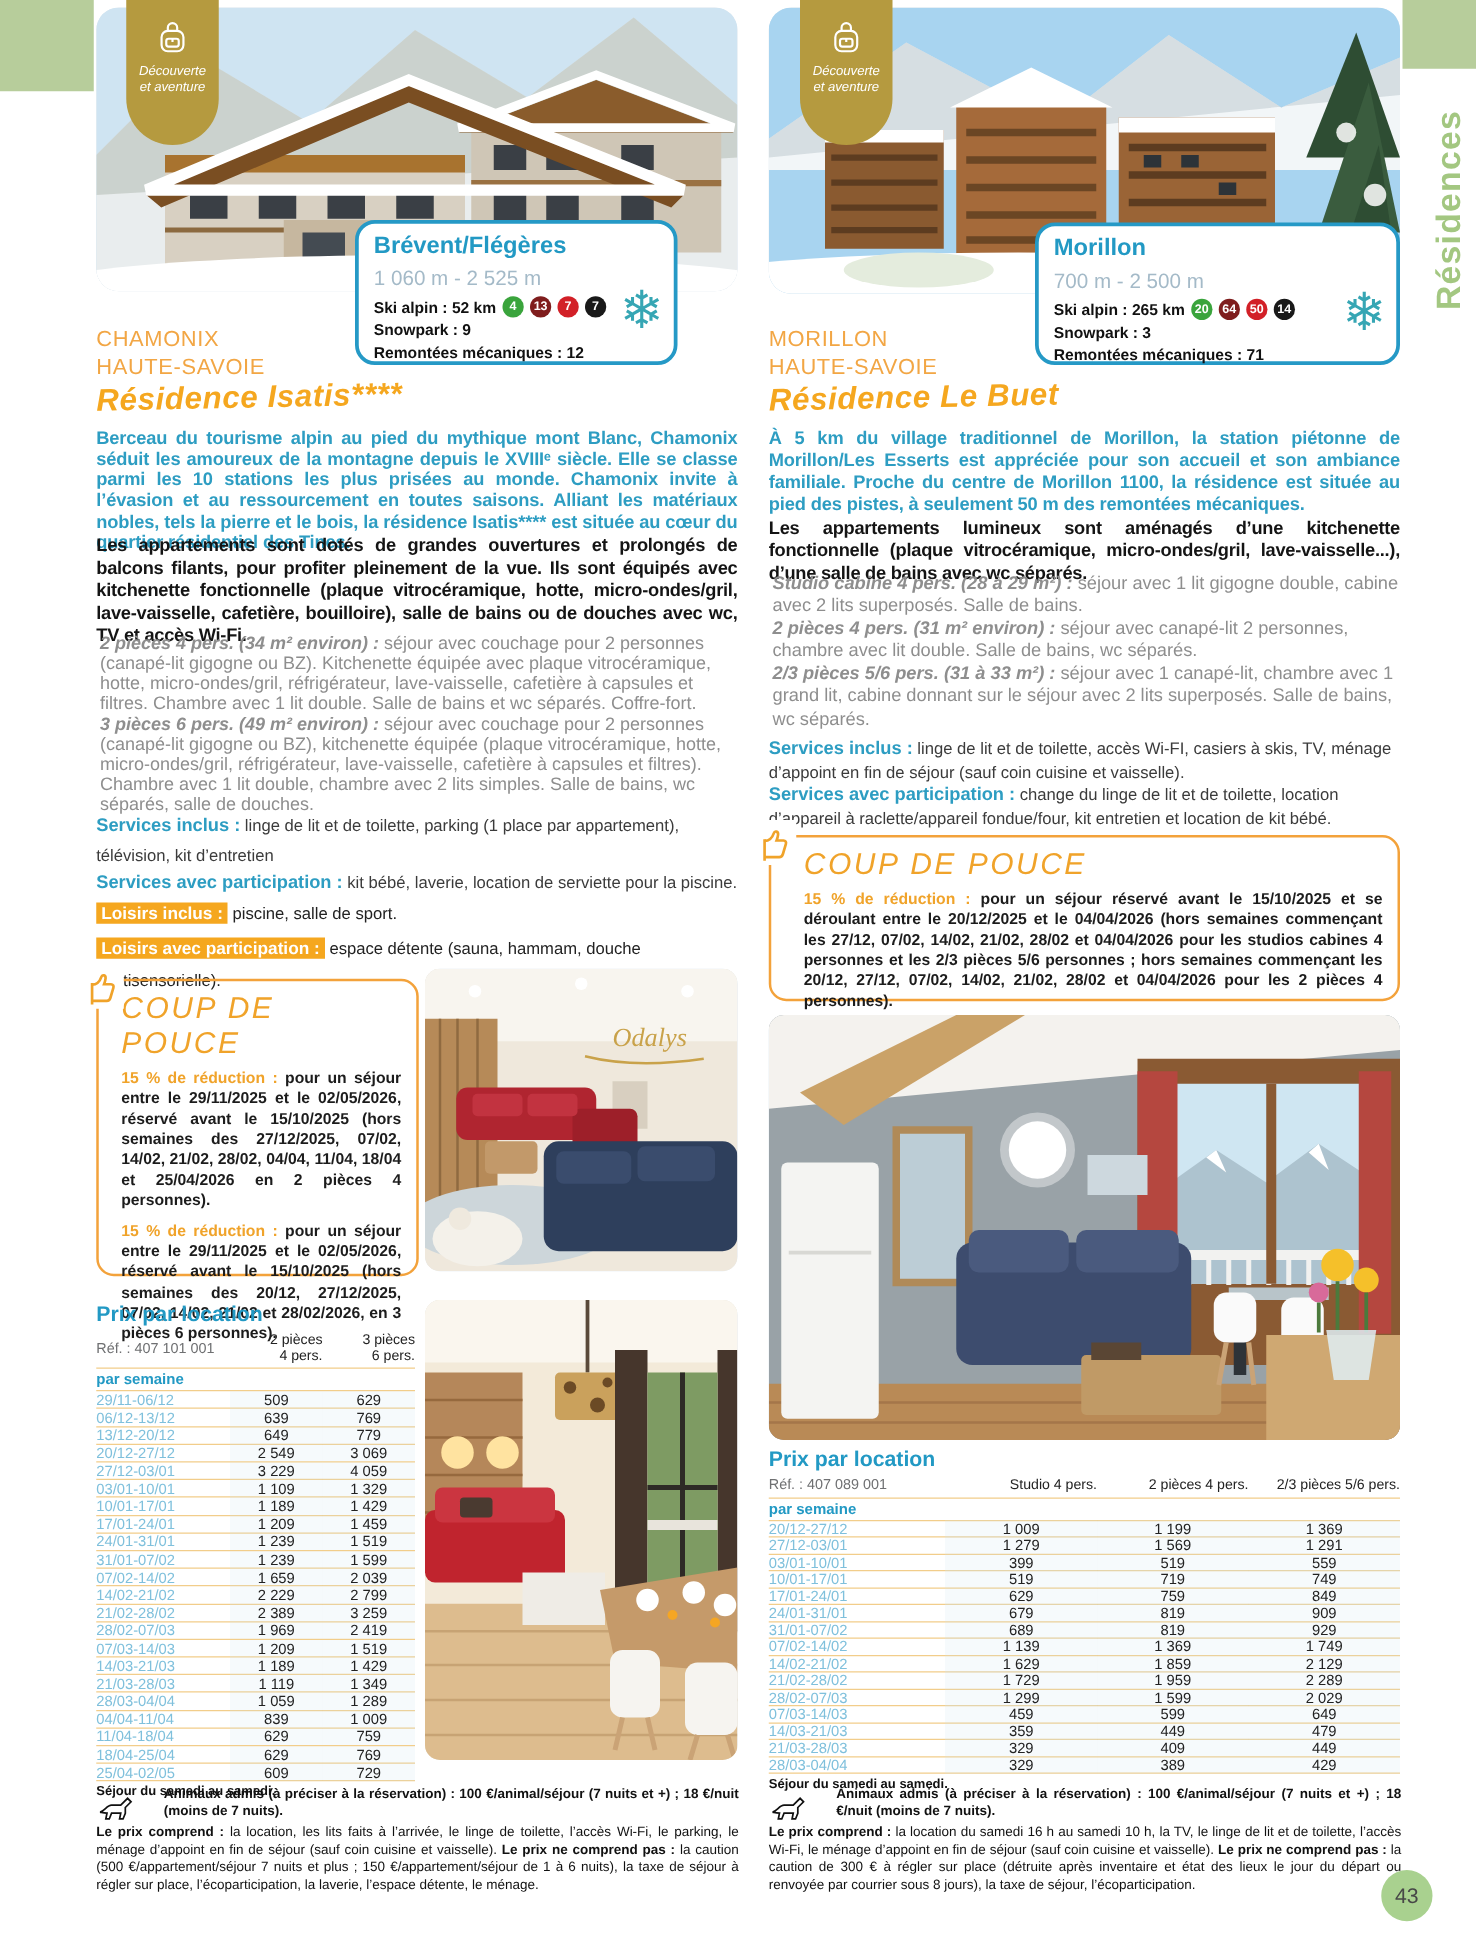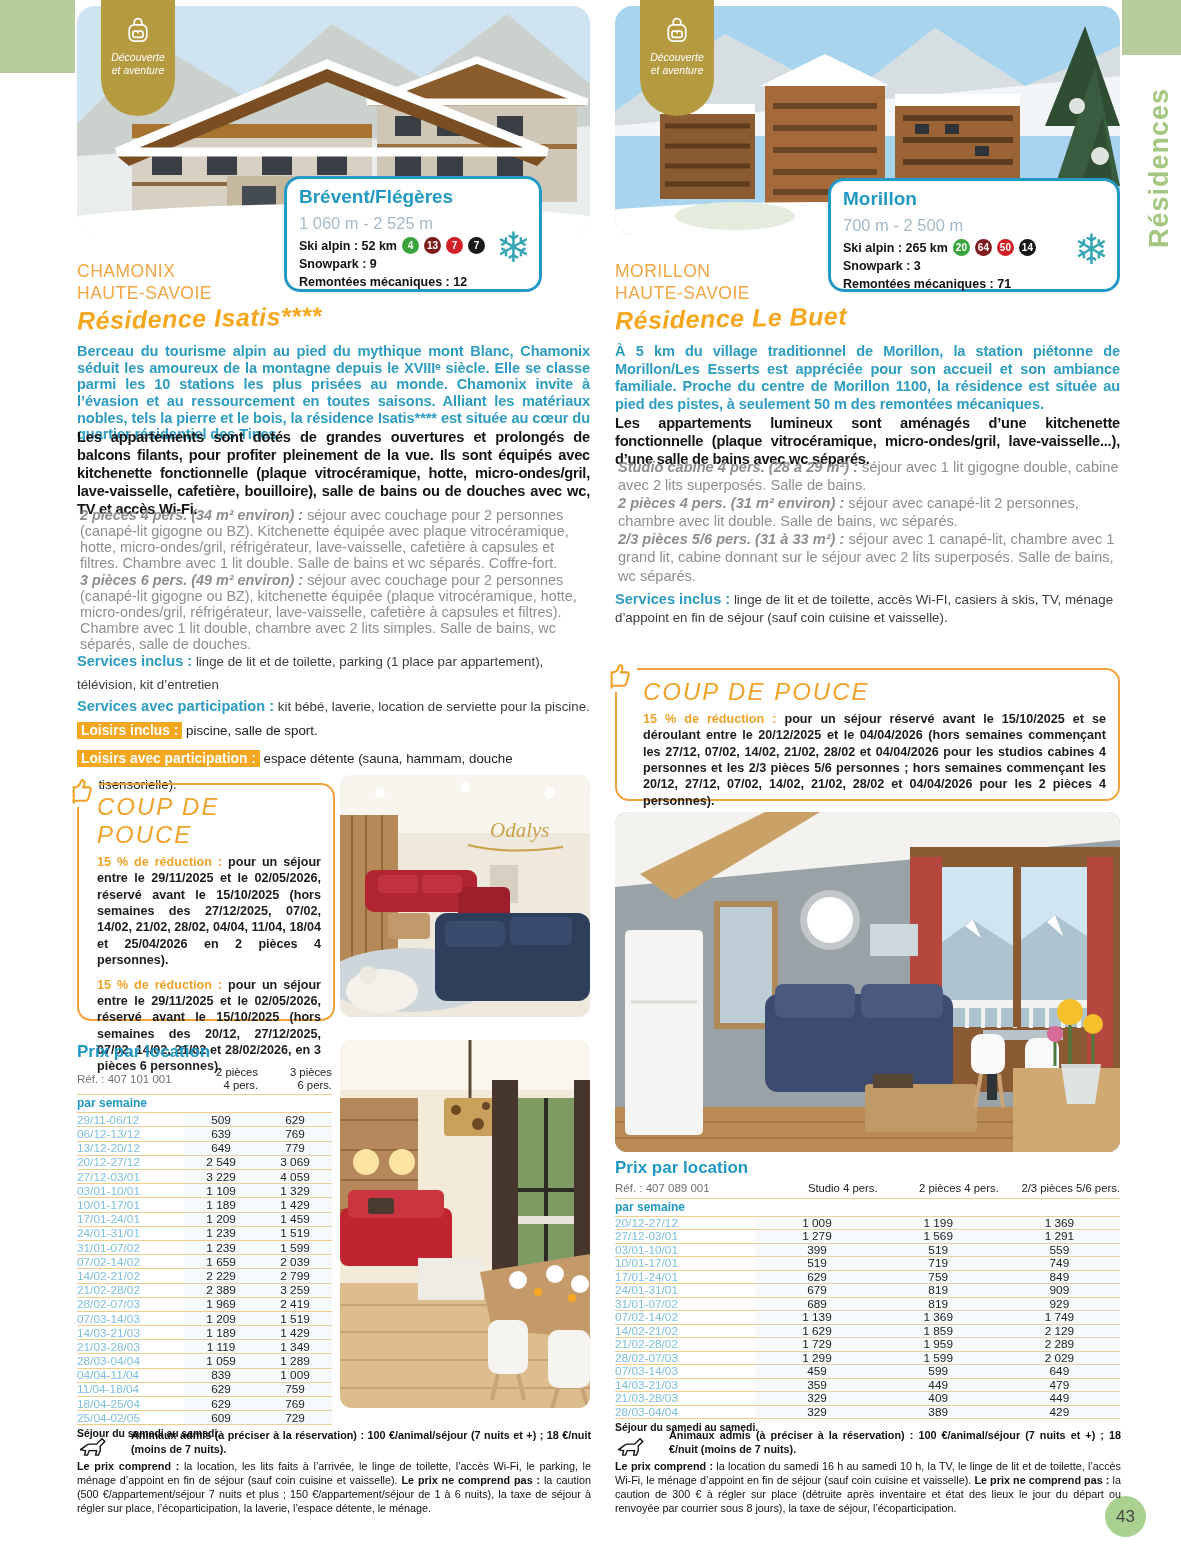--- a/index.html
+++ b/index.html
@@ -473,20 +473,21 @@
   <div class="desc-bold boldR">Les appartements lumineux sont aménagés d’une kitchenette fonctionnelle (plaque vitrocéramique, micro-ondes/gril, lave-vaisselle...), d’une salle de bains avec wc séparés.</div>
 
   <div class="apts aptsR">
       <p><span class="apt-lead">Studio cabine 4 pers. (28 à 29 m²) :</span><span> séjour avec 1 lit gigogne double, cabine avec 2 lits superposés. Salle de bains.</span></p>
       <p><span class="apt-lead">2 pièces 4 pers. (31 m² environ) :</span><span> séjour avec canapé-lit 2 personnes, chambre avec lit double. Salle de bains, wc séparés.</span></p>
       <p><span class="apt-lead">2/3 pièces 5/6 pers. (31 à 33 m²) :</span><span> séjour avec 1 canapé-lit, chambre avec 1 grand lit, cabine donnant sur le séjour avec 2 lits superposés. Salle de bains, wc séparés.</span></p>
     </div>
 
   <div class="services servicesR">
       <div><span class="svc-label">Services inclus :</span><span> linge de lit et de toilette, accès Wi-FI, casiers à skis, TV, ménage d’appoint en fin de séjour (sauf coin cuisine et vaisselle).</span></div>
+      <div><span class="svc-label">Services avec participation :</span><span> change du linge de lit et de toilette, location d’appareil à raclette/appareil fondue/four, kit entretien et location de kit bébé.</span></div>
     </div>
 
   <div class="coup coupR">
     <div class="coup-thumb">
       <svg viewBox="0 0 24 26" fill="none" stroke="#f0a32a" stroke-width="1.6">
         <path d="M5 11v13"></path>
           <path d="M5 12c3 0 4.5-1.5 5.5-4.5.6-1.8 2.8-1.2 2.6.8-.1 1.1-.5 2.4-.9 3.5h4.2c1.1 0 1.7 1 1.4 2l-1.8 6.1c-.3 1.1-1 1.9-2.2 1.9H5"></path>
       </svg>
     </div>
     <div class="coup-title">COUP DE POUCE</div>

